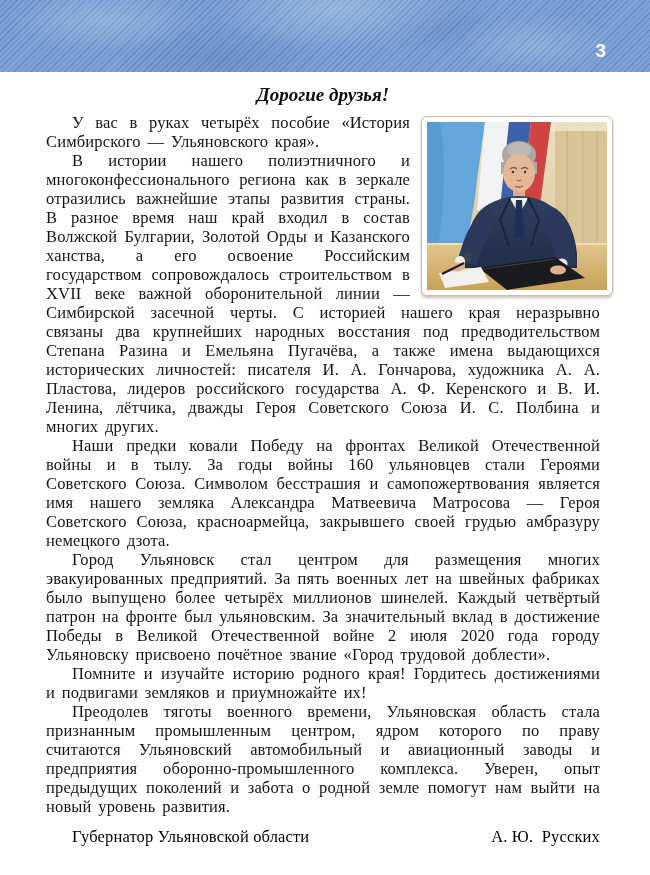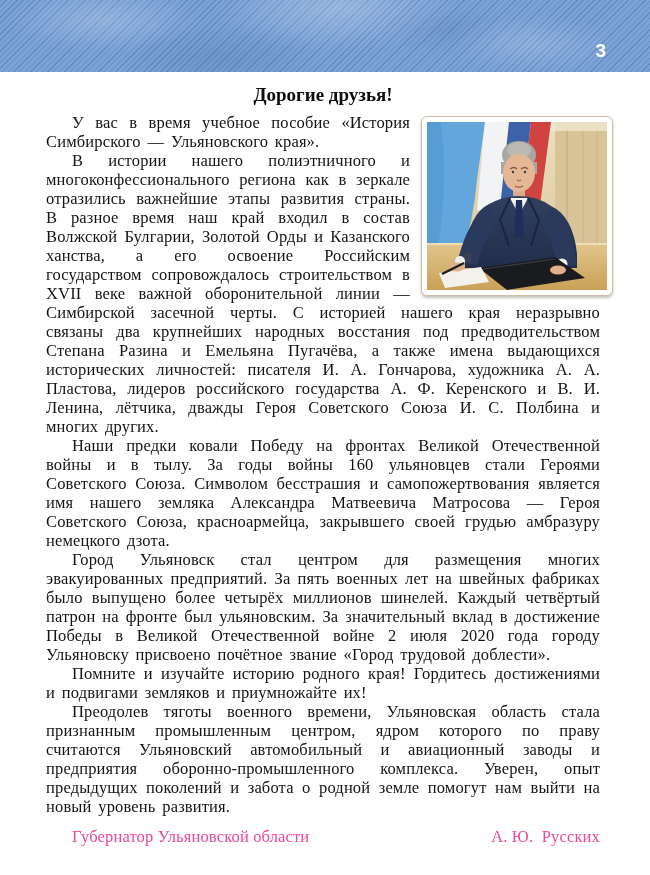--- a/index.html
+++ b/index.html
@@ -18,36 +18,36 @@
       radial-gradient(ellipse 90px 36px at 68% 40%, rgba(38,70,130,.10), transparent 70%),
       repeating-linear-gradient(135deg, rgba(44,76,138,.28) 0px, rgba(44,76,138,.28) 1px, transparent 1px, transparent 4px);
   }
   .pagenum{
     position:absolute;top:40px;right:44px;
     font-family:"Liberation Sans", sans-serif;font-weight:bold;font-size:19px;color:#ffffff;
   }
   .content{position:absolute;left:46px;top:84px;width:554px;}
   .title{
     margin:0 0 7px 0;text-align:center;
-    font-size:19px;font-weight:bold;color:#0d0d0d;
+    font-size:19px;font-weight:bold;color:#0d0d0d;font-style:italic;
   }
   .photo{
     float:right;margin:3px -13px 6px 11px;
     width:180px;height:168px;padding:5px;background:#fff;
     border:1px solid #cbbfa8;border-radius:6px;
     box-shadow:0 2px 3px rgba(90,80,60,.35);
   }
   .photo svg{display:block;}
   .para{
     margin:0;font-size:16.5px;line-height:19px;text-align:justify;
     text-indent:26px;word-spacing:2.5px;letter-spacing:0.15px;color:#141414;
   }
   .signature{
     display:flex;justify-content:space-between;align-items:baseline;
-    margin-top:11px;padding-left:26px;font-size:16.5px;letter-spacing:0.15px;color:#ec4899;
+    margin-top:11px;padding-left:26px;font-size:16.5px;letter-spacing:0.15px;color:#000000;
     clear:both;
     gap:48px;
   }
   .sig-name{white-space:pre;}
 </style>
 </head>
 <body>
 
 <div class="page">
 
@@ -122,21 +122,21 @@
         <polygon points="52,146 128,135 158,156 80,168" fill="#1a1b1f"></polygon>
         <line x1="56" y1="147" x2="128" y2="137" stroke="#3c3e45" stroke-width="1.2"></line>
         <polygon points="12,151 54,145 62,160 18,166" fill="#f2f1ec"></polygon>
 
         <ellipse cx="30" cy="145" rx="7" ry="4.5" fill="#e0b08c"></ellipse>
         <ellipse cx="131" cy="148" rx="8" ry="4.5" fill="#e0b08c"></ellipse>
         <line x1="15" y1="152" x2="37" y2="141" stroke="#1c1c1e" stroke-width="2.2"></line>
       </svg>
     </figure>
 
-    <p class="para">У вас в время учебное пособие «История Симбирского — Ульяновского края».</p>
+    <p class="para">У вас в руках четырёх пособие «История Симбирского — Ульяновского края».</p>
     <p class="para">В истории нашего полиэтничного и многоконфессионального региона как в зеркале отразились важнейшие этапы развития страны. В разное время наш край входил в состав Волжской Булгарии, Золотой Орды и Казанского ханства, а его освоение Российским государством сопровождалось строительством в XVII веке важной оборонительной линии — Симбирской засечной черты. С историей нашего края неразрывно связаны два крупнейших народных восстания под предводительством Степана Разина и Емельяна Пугачёва, а также имена выдающихся исторических личностей: писателя И. А. Гончарова, художника А. А. Пластова, лидеров российского государства А. Ф. Керенского и В. И. Ленина, лётчика, дважды Героя Советского Союза И. С. Полбина и многих других.</p>
     <p class="para">Наши предки ковали Победу на фронтах Великой Отечественной войны и в тылу. За годы войны 160 ульяновцев стали Героями Советского Союза. Символом бесстрашия и самопожертвования является имя нашего земляка Александра Матвеевича Матросова — Героя Советского Союза, красноармейца, закрывшего своей грудью амбразуру немецкого дзота.</p>
     <p class="para">Город Ульяновск стал центром для размещения многих эвакуированных предприятий. За пять военных лет на швейных фабриках было выпущено более четырёх миллионов шинелей. Каждый четвёртый патрон на фронте был ульяновским. За значительный вклад в достижение Победы в Великой Отечественной войне 2 июля 2020 года городу Ульяновску присвоено почётное звание «Город трудовой доблести».</p>
     <p class="para">Помните и изучайте историю родного края! Гордитесь достижениями и подвигами земляков и приумножайте их!</p>
     <p class="para">Преодолев тяготы военного времени, Ульяновская область стала признанным промышленным центром, ядром которого по праву считаются Ульяновский автомобильный и авиационный заводы и предприятия оборонно-промышленного комплекса. Уверен, опыт предыдущих поколений и забота о родной земле помогут нам выйти на новый уровень развития.</p>
 
     <div class="signature">
       <span>Губернатор Ульяновской области</span>
       <span class="sig-name">А. Ю.  Русских</span>
     </div>

